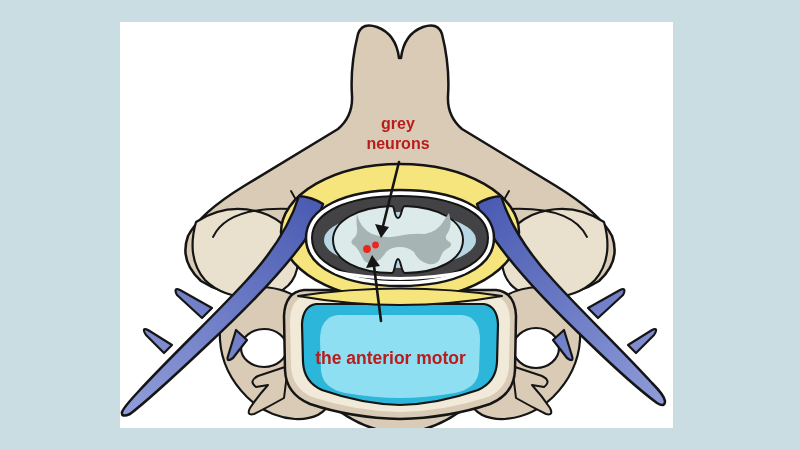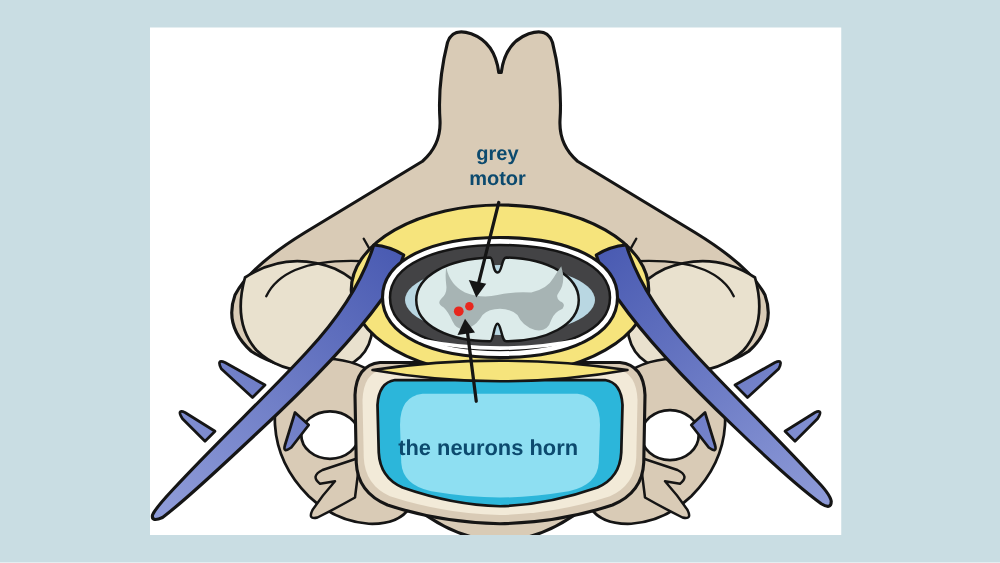--- a/index.html
+++ b/index.html
@@ -17,21 +17,21 @@
   .panel svg{display:block;width:553px;height:406px;}
   path, ellipse, line{vector-effect:none;}
   .outline{stroke:#151515;stroke-linejoin:round;stroke-linecap:round;}
   .w25{stroke-width:2.5;}
   .w22{stroke-width:2.2;}
   .w20{stroke-width:2;}
   .nostroke{stroke:none;}
   .detail{stroke:#151515;stroke-width:1.9;fill:none;stroke-linecap:round;}
   .arrow{stroke:#151515;stroke-width:2.6;stroke-linecap:round;}
   .label{
-    position:absolute;text-align:center;color:#0c4a6e;font-weight:700;
+    position:absolute;text-align:center;color:#b91c1c;font-weight:700;
   }
   .label-grey{left:213px;top:92px;width:130px;font-size:16px;line-height:20px;}
   .label-motor{left:158px;top:303px;width:225px;font-size:17.5px;line-height:22px;}
 </style>
 </head>
 <body>
 
 <div class="panel">
   <svg viewBox="120 22 553 406">
     <defs>
@@ -117,19 +117,19 @@
       <path d="M 381 238 L 375 224 L 389 227 Z" fill="#151515"></path>
     </g>
     <g>
       <line class="arrow" x1="381" y1="321" x2="374" y2="266"></line>
       <path d="M 372 255 L 366 268 L 380 266 Z" fill="#151515"></path>
     </g>
   </svg>
 
   <div class="label label-grey">
     <span>grey</span><br>
-    <span>motor</span>
+    <span>neurons</span>
   </div>
   <div class="label label-motor">
     <br>
-    <span>the neurons horn</span>
+    <span>the anterior motor</span>
   </div>
 </div>
 
 </body></html>

